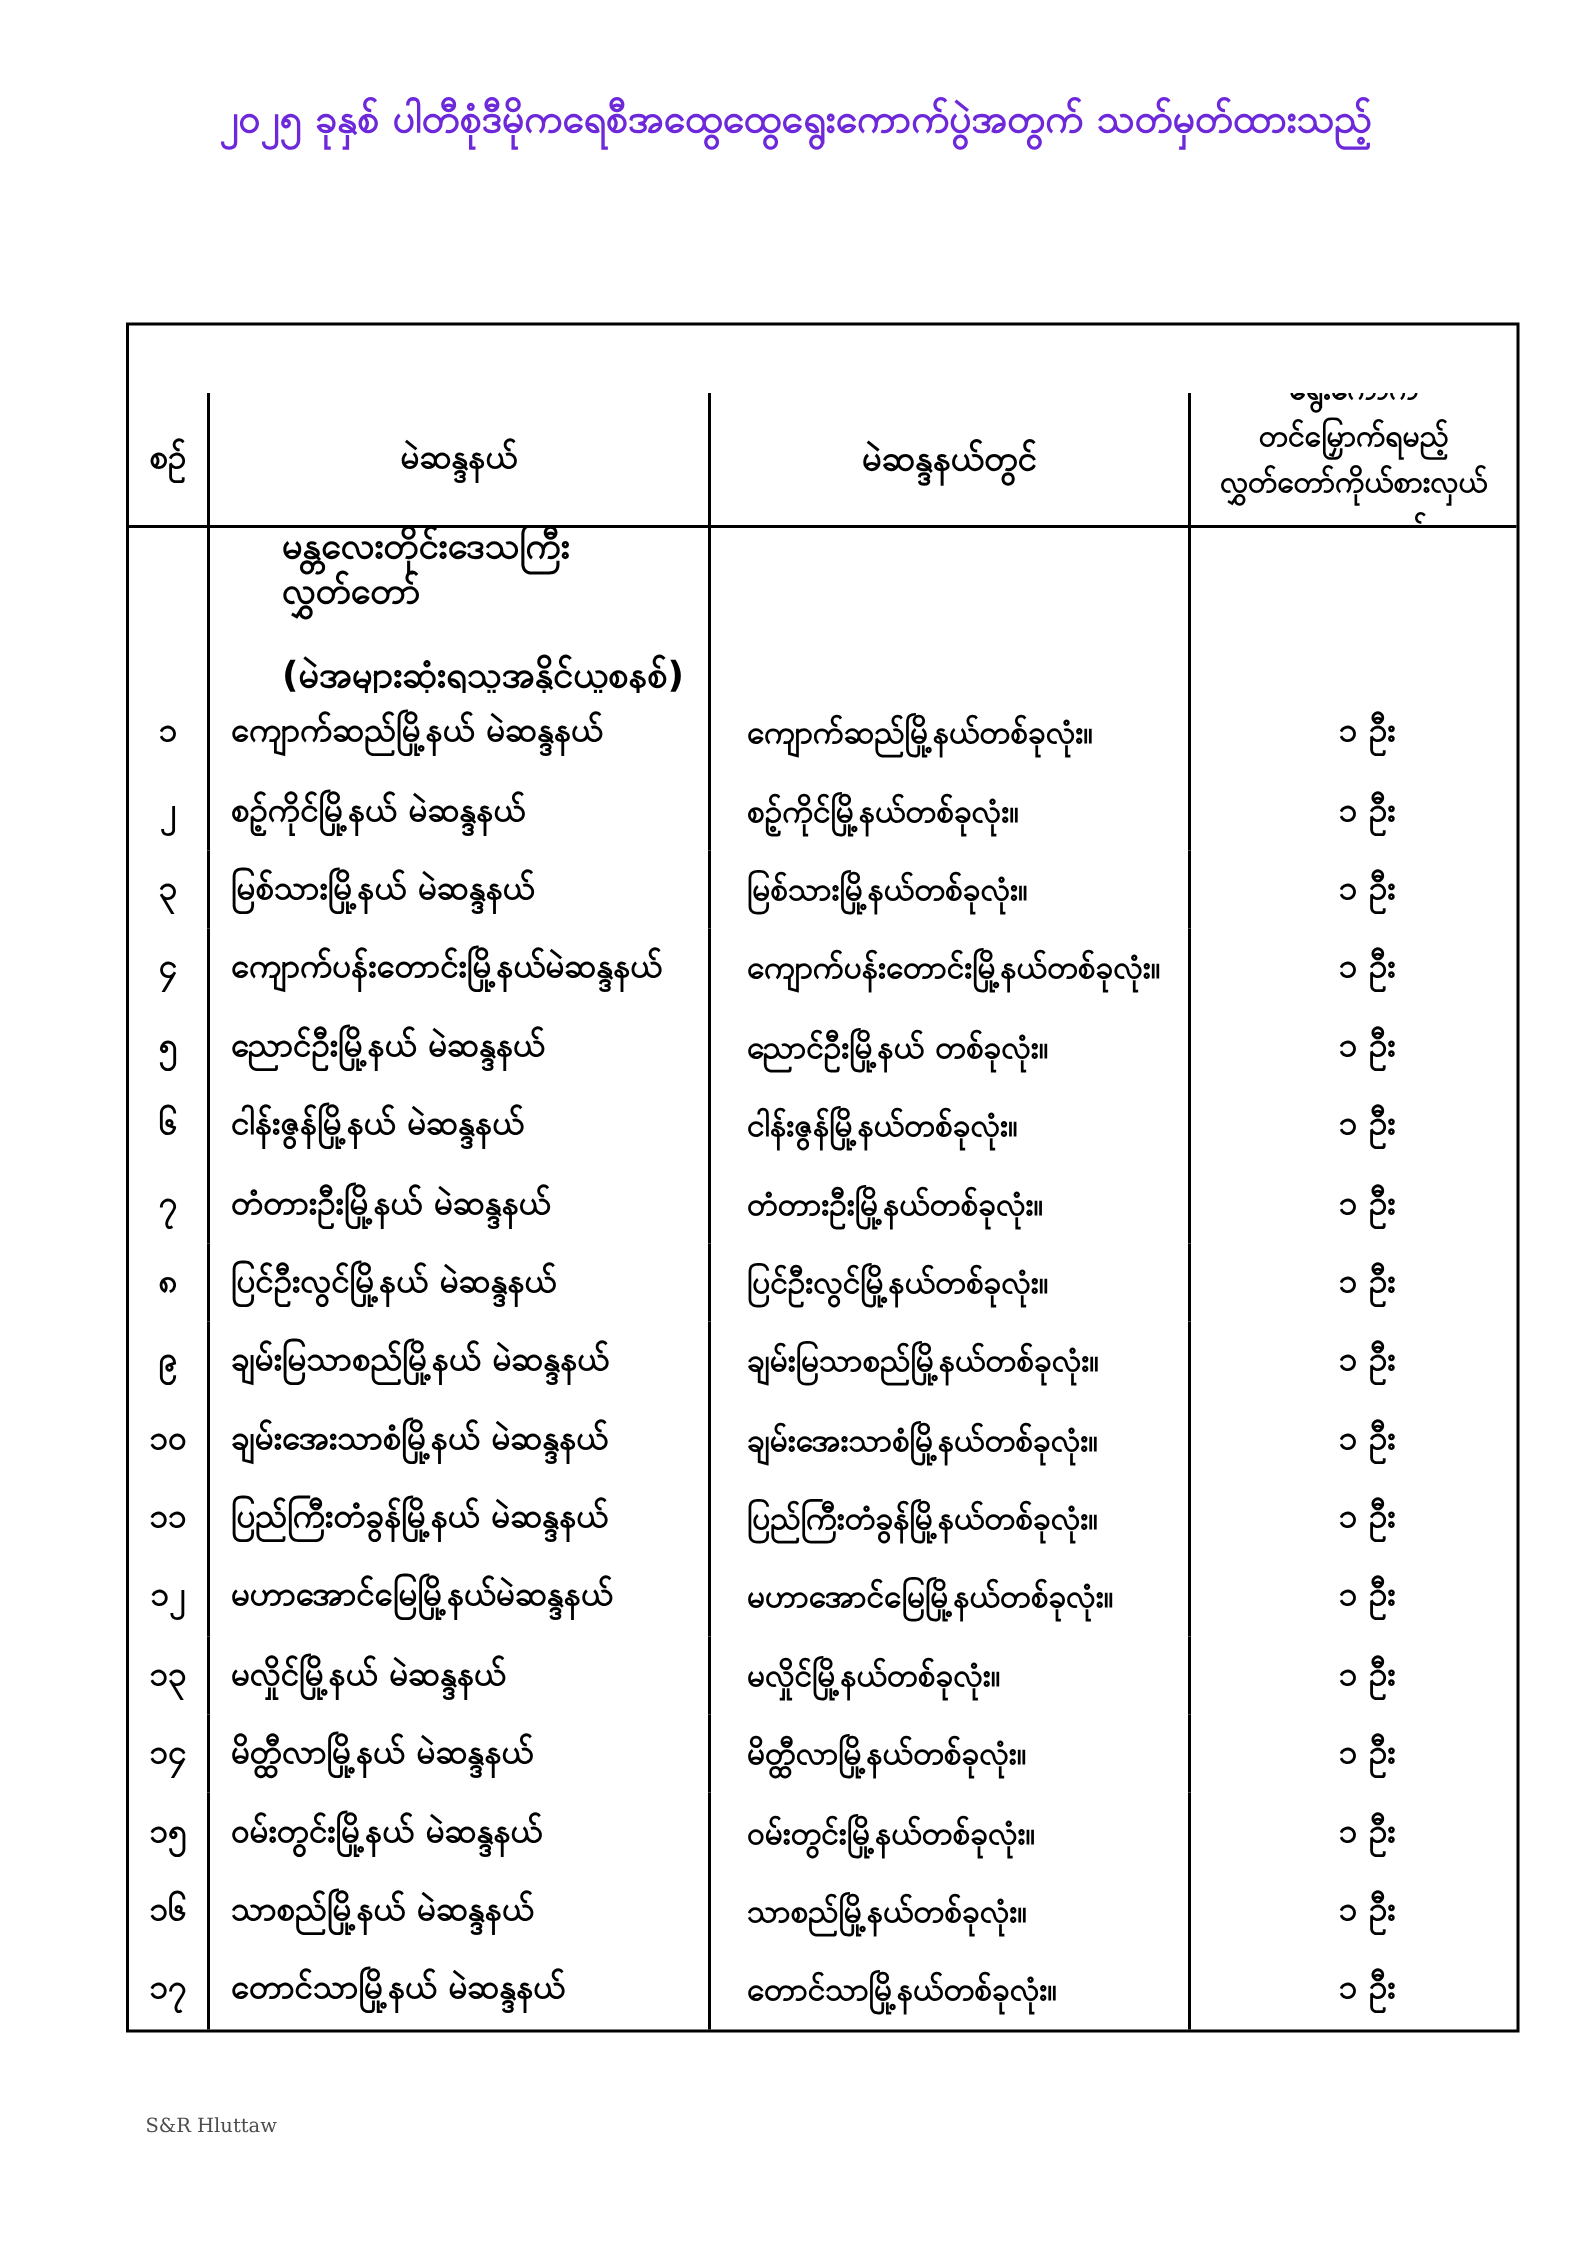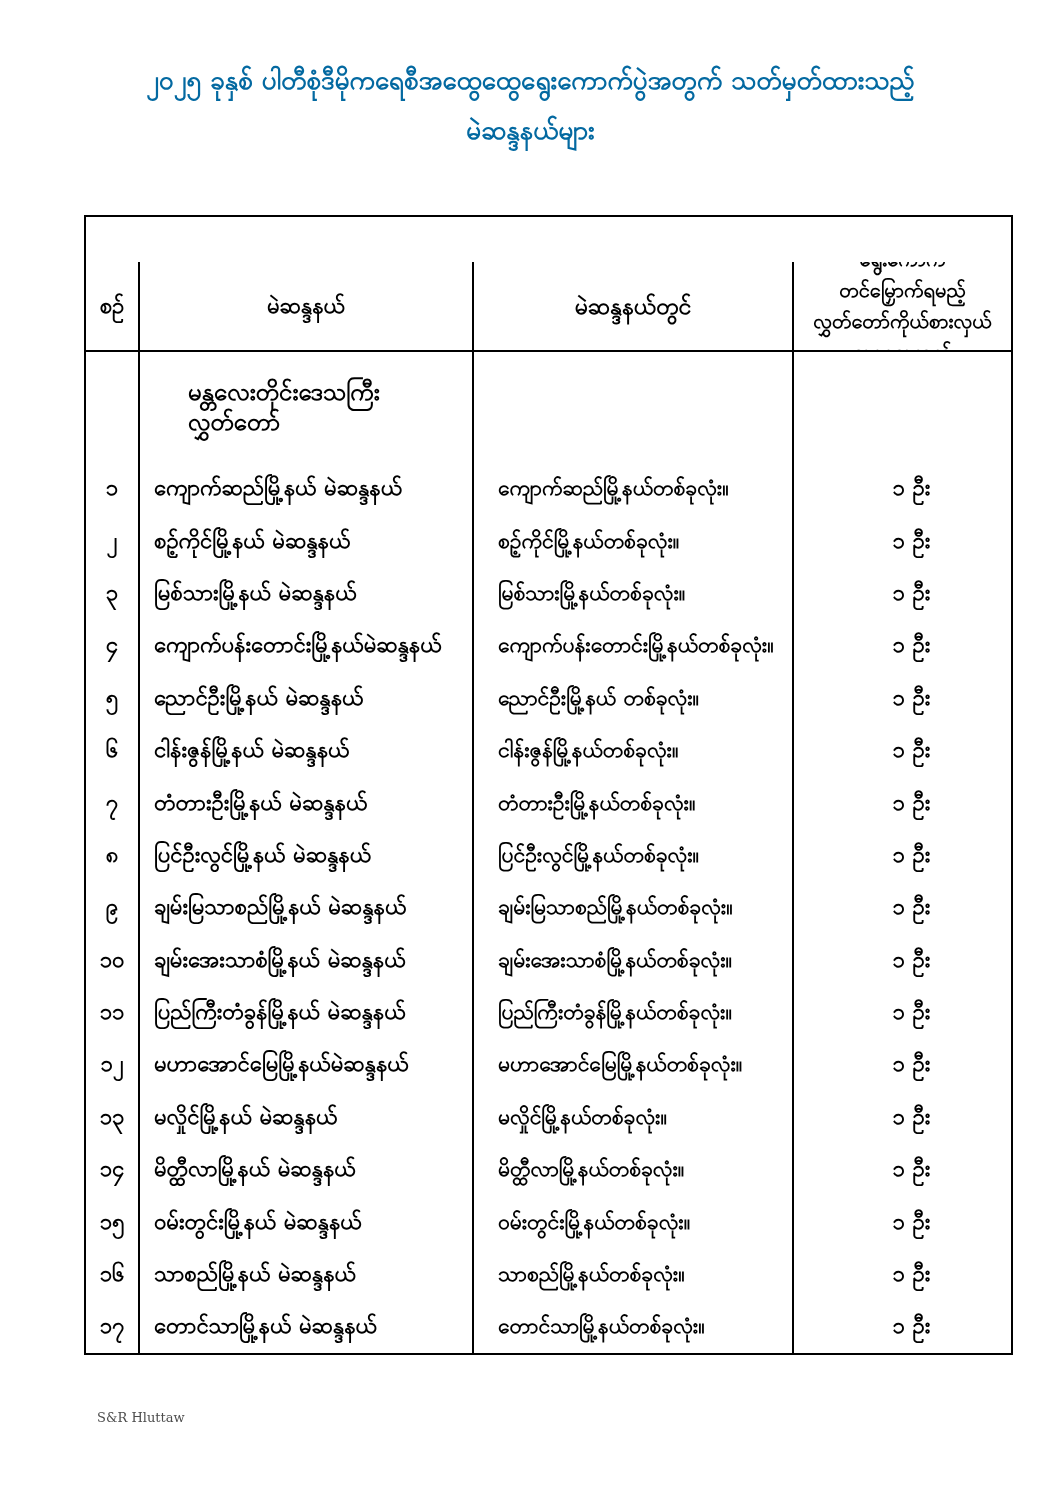--- a/index.html
+++ b/index.html
@@ -15,21 +15,21 @@
   }
   .title-block {
     position: absolute;
     top: 55px;
     left: 40px;
     right: 40px;
     text-align: center;
     font-weight: bold;
     font-size: 26px;
     line-height: 50px;
-    color: #0369a1;
+    color: #6d28d9;
   }
   .doc-table {
     position: absolute;
     left: 84px;
     top: 215px;
     display: grid;
     grid-template-columns: 54px 334px 320px 217px;
     grid-template-rows: 135px 110px repeat(17, 52.4px);
     border: 2px solid #000000;
     background: #ffffff;
@@ -78,21 +78,20 @@
     color: #4d4d4d;
   }
 </style>
 </head>
 <body>
 
 <div class="page">
 
   <div class="title-block">
     <div>၂၀၂၅ ခုနှစ် ပါတီစုံဒီမိုကရေစီအထွေထွေရွေးကောက်ပွဲအတွက် သတ်မှတ်ထားသည့်</div>
-    <div>မဲဆန္ဒနယ်များ</div>
   </div>
 
   <div class="doc-table">
 
     <div class="row">
       <div class="cell hcell c-no">စဉ်</div>
       <div class="cell hcell">မဲဆန္ဒနယ်</div>
       <div class="cell hcell h-areas">
         <span class="hline">မဲဆန္ဒနယ်တွင်</span>
       </div>
@@ -101,20 +100,21 @@
         <span class="hline">တင်မြှောက်ရမည့်</span>
         <span class="hline">လွှတ်တော်ကိုယ်စားလှယ်</span>
         <span class="hline">အရေအတွက်</span>
       </div>
     </div>
 
     <div class="row">
       <div class="cell c-no"></div>
       <div class="cell c-name section-name">
         <span>မန္တလေးတိုင်းဒေသကြီးလွှတ်တော်</span>
+        <span>(မဲအများဆုံးရသူအနိုင်ယူစနစ်)</span>
       </div>
       <div class="cell c-area"></div>
       <div class="cell c-reps last"></div>
     </div>
 
     <div class="row">
       <div class="cell c-no">၁</div>
       <div class="cell c-name">ကျောက်ဆည်မြို့နယ် မဲဆန္ဒနယ်</div>
       <div class="cell c-area">ကျောက်ဆည်မြို့နယ်တစ်ခုလုံး။</div>
       <div class="cell c-reps last">၁ ဦး</div>

